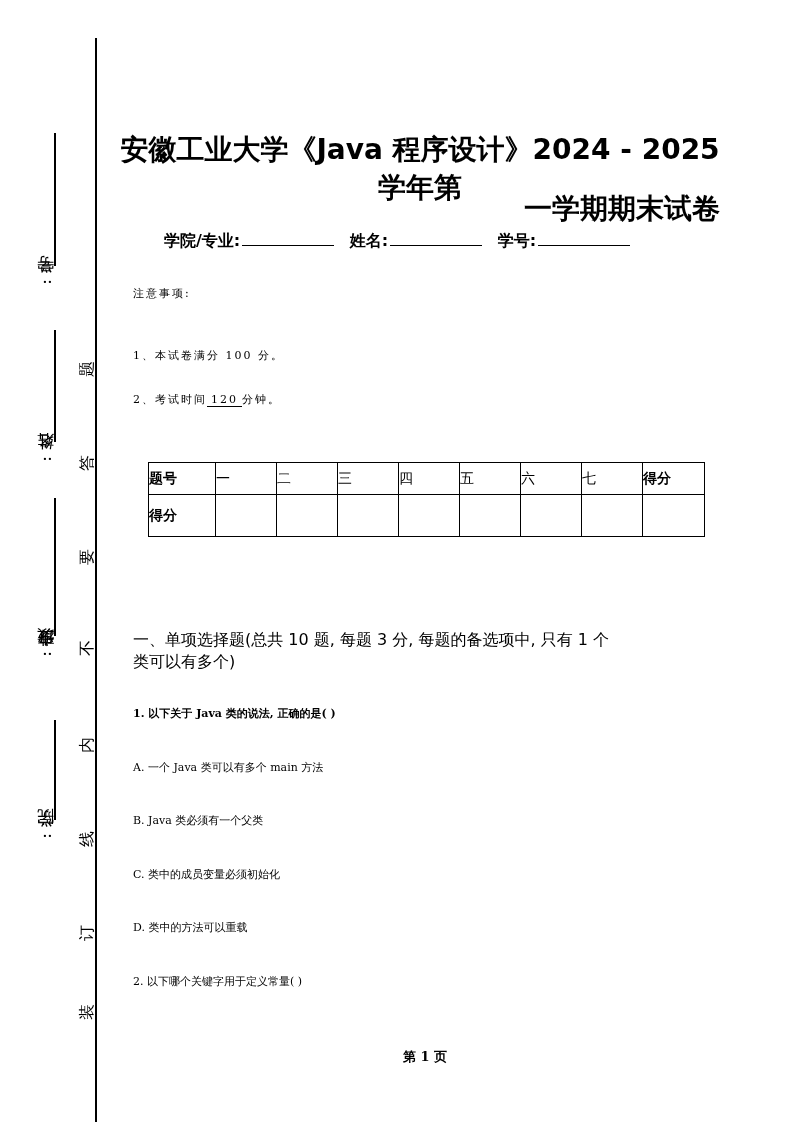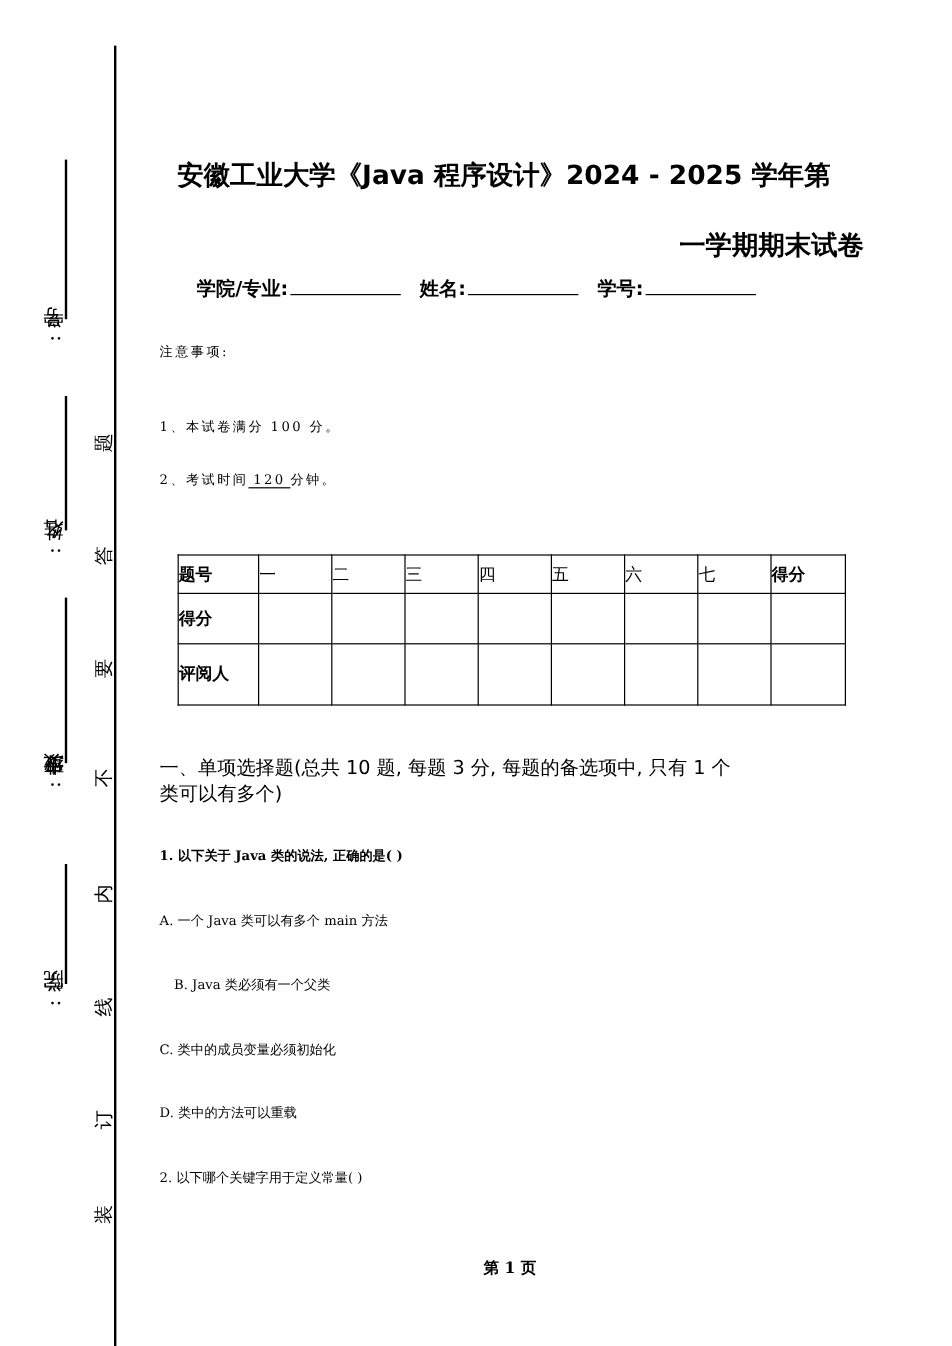--- a/index.html
+++ b/index.html
@@ -4,21 +4,21 @@
 <style>
   html, body { margin: 0; padding: 0; background: #ffffff; }
   body { width: 793px; height: 1122px; position: relative; overflow: hidden; color: #000; font-family: "DejaVu Serif", "Liberation Serif", serif; }
 
   .binding-line { position: absolute; left: 95px; top: 38px; width: 2px; height: 1084px; background: #000; }
   .field-line { position: absolute; left: 54px; width: 1.5px; background: #000; }
 
   .vtext { position: absolute; writing-mode: vertical-rl; transform: rotate(180deg); font-family: "DejaVu Serif", "Liberation Serif", serif; font-size: 17px; letter-spacing: 1px; line-height: 1; }
   .seal-char { position: absolute; left: 79px; font-size: 16px; transform: rotate(-90deg); font-family: "DejaVu Serif", "Liberation Serif", serif; line-height: 1; }
 
-  .title { position: absolute; left: 120px; width: 600px; text-align: center; font-family: "DejaVu Sans", "Liberation Sans", sans-serif; font-weight: bold; font-size: 22px; }
+  .title { position: absolute; left: 120px; width: 600px; text-align: center; font-family: "DejaVu Sans", "Liberation Sans", sans-serif; font-weight: bold; font-size: 28px; }
   .title1 { top: 131px; }
   .title2 { top: 190px; text-align: right; }
 
   .info-row { position: absolute; top: 231px; left: 164px; font-family: "DejaVu Sans", "Liberation Sans", sans-serif; font-weight: bold; font-size: 16px; white-space: nowrap; text-align: right; }
   .info-row .blank { display: inline-block; width: 92px; border-bottom: 1.2px solid #000; margin: 0 10px 0 2px; height: 14px; vertical-align: baseline; }
 
   .line { position: absolute; left: 133px; font-size: 11px; white-space: nowrap; font-family: "DejaVu Serif", "Liberation Serif", serif; }
   .spaced { letter-spacing: 2px; }
   .u { border-bottom: 1.2px solid #000; padding: 0 4px; }
 
@@ -89,37 +89,26 @@
     <td class="c0">得分</td>
     <td class="cn"></td>
     <td class="cn"></td>
     <td class="cn"></td>
     <td class="cn"></td>
     <td class="cn"></td>
     <td class="cn"></td>
     <td class="cn"></td>
     <td class="clast"></td>
   </tr>
-  <tr class="r2">
-    <td class="c0">评阅人</td>
-    <td class="cn"></td>
-    <td class="cn"></td>
-    <td class="cn"></td>
-    <td class="cn"></td>
-    <td class="cn"></td>
-    <td class="cn"></td>
-    <td class="cn"></td>
-    <td class="clast"></td>
-  </tr>
 </tbody>
   </table>
 
 <div class="line section" style="top:618px;margin-top:12px;">一、单项选择题(总共 10 题, 每题 3 分, 每题的备选项中, 只有 1 个</div>
 <div class="line section" style="top:652px;">类可以有多个)</div>
 
 <div class="line" style="top:706px;font-weight:bold;">1. 以下关于 Java 类的说法, 正确的是(   )</div>
 <div class="line" style="top:760px;">A. 一个 Java 类可以有多个 main 方法</div>
-<div class="line" style="top:813px;margin-left:12px;">B. Java 类必须有一个父类</div>
+<div class="line" style="top:813px;">B. Java 类必须有一个父类</div>
 <div class="line" style="top:867px;">C. 类中的成员变量必须初始化</div>
 <div class="line" style="top:920px;">D. 类中的方法可以重载</div>
 <div class="line" style="top:974px;">2. 以下哪个关键字用于定义常量(   )</div>
 
 <div class="footer">第 1 页</div>
 
 </body></html>

